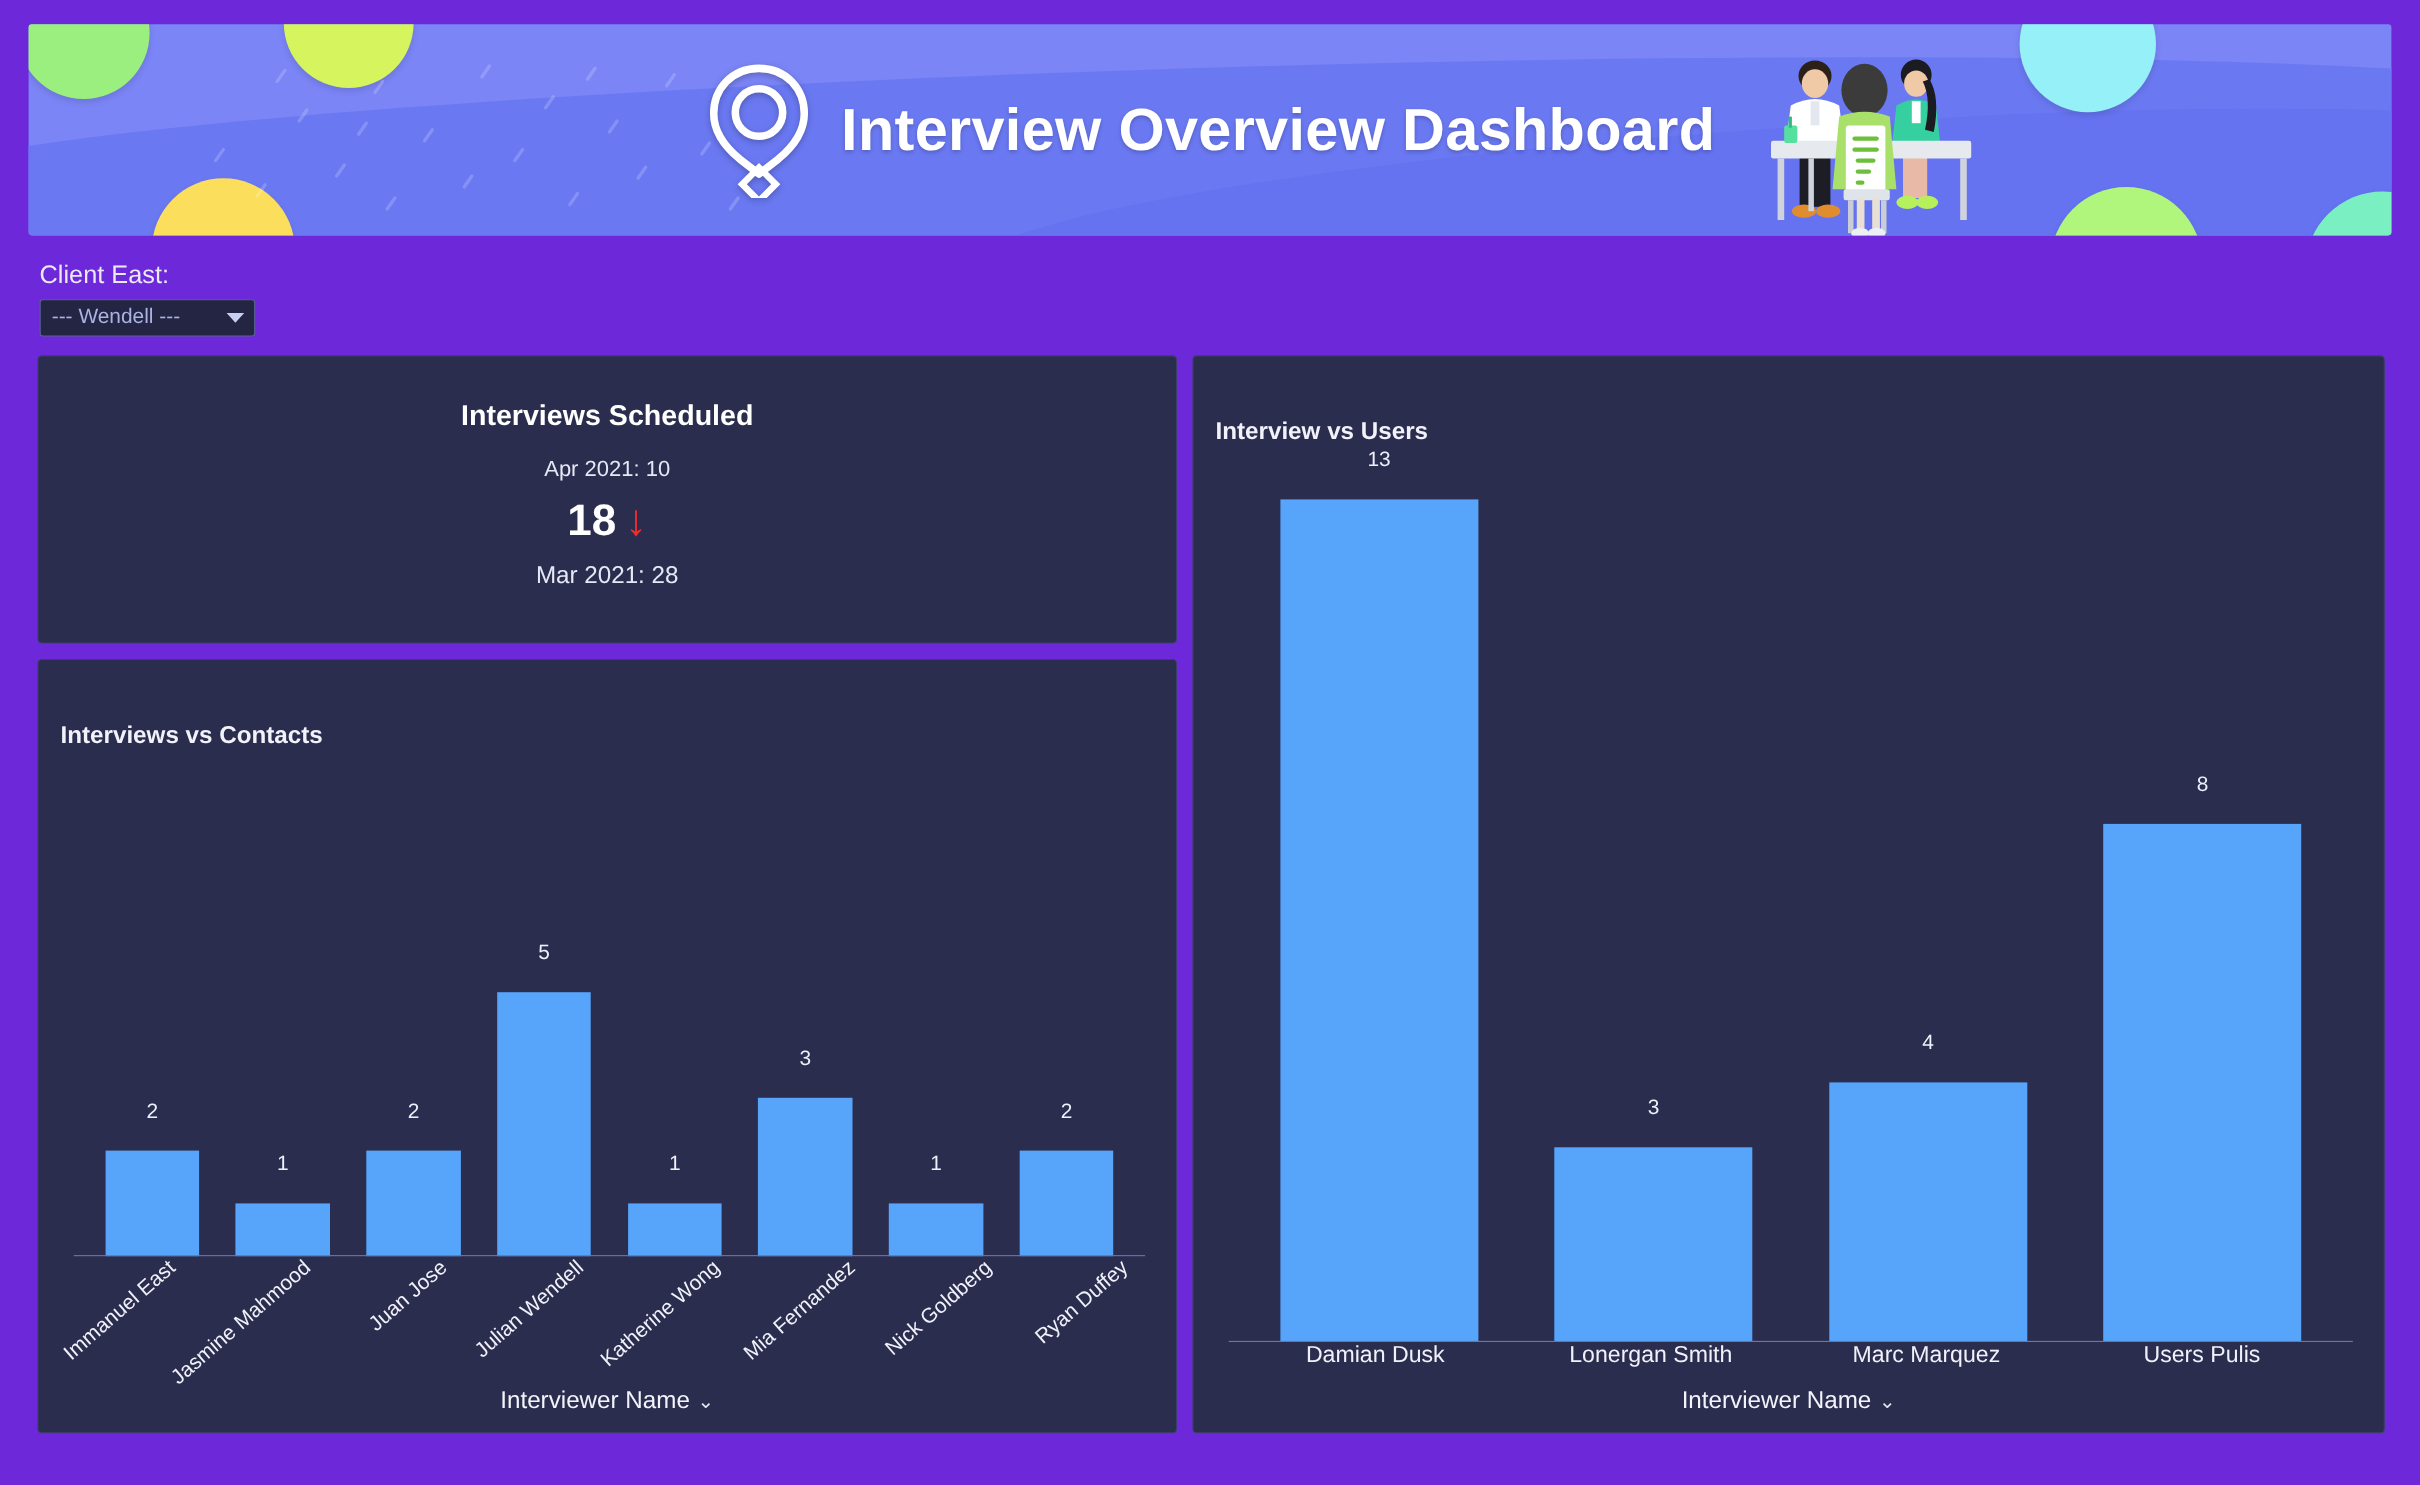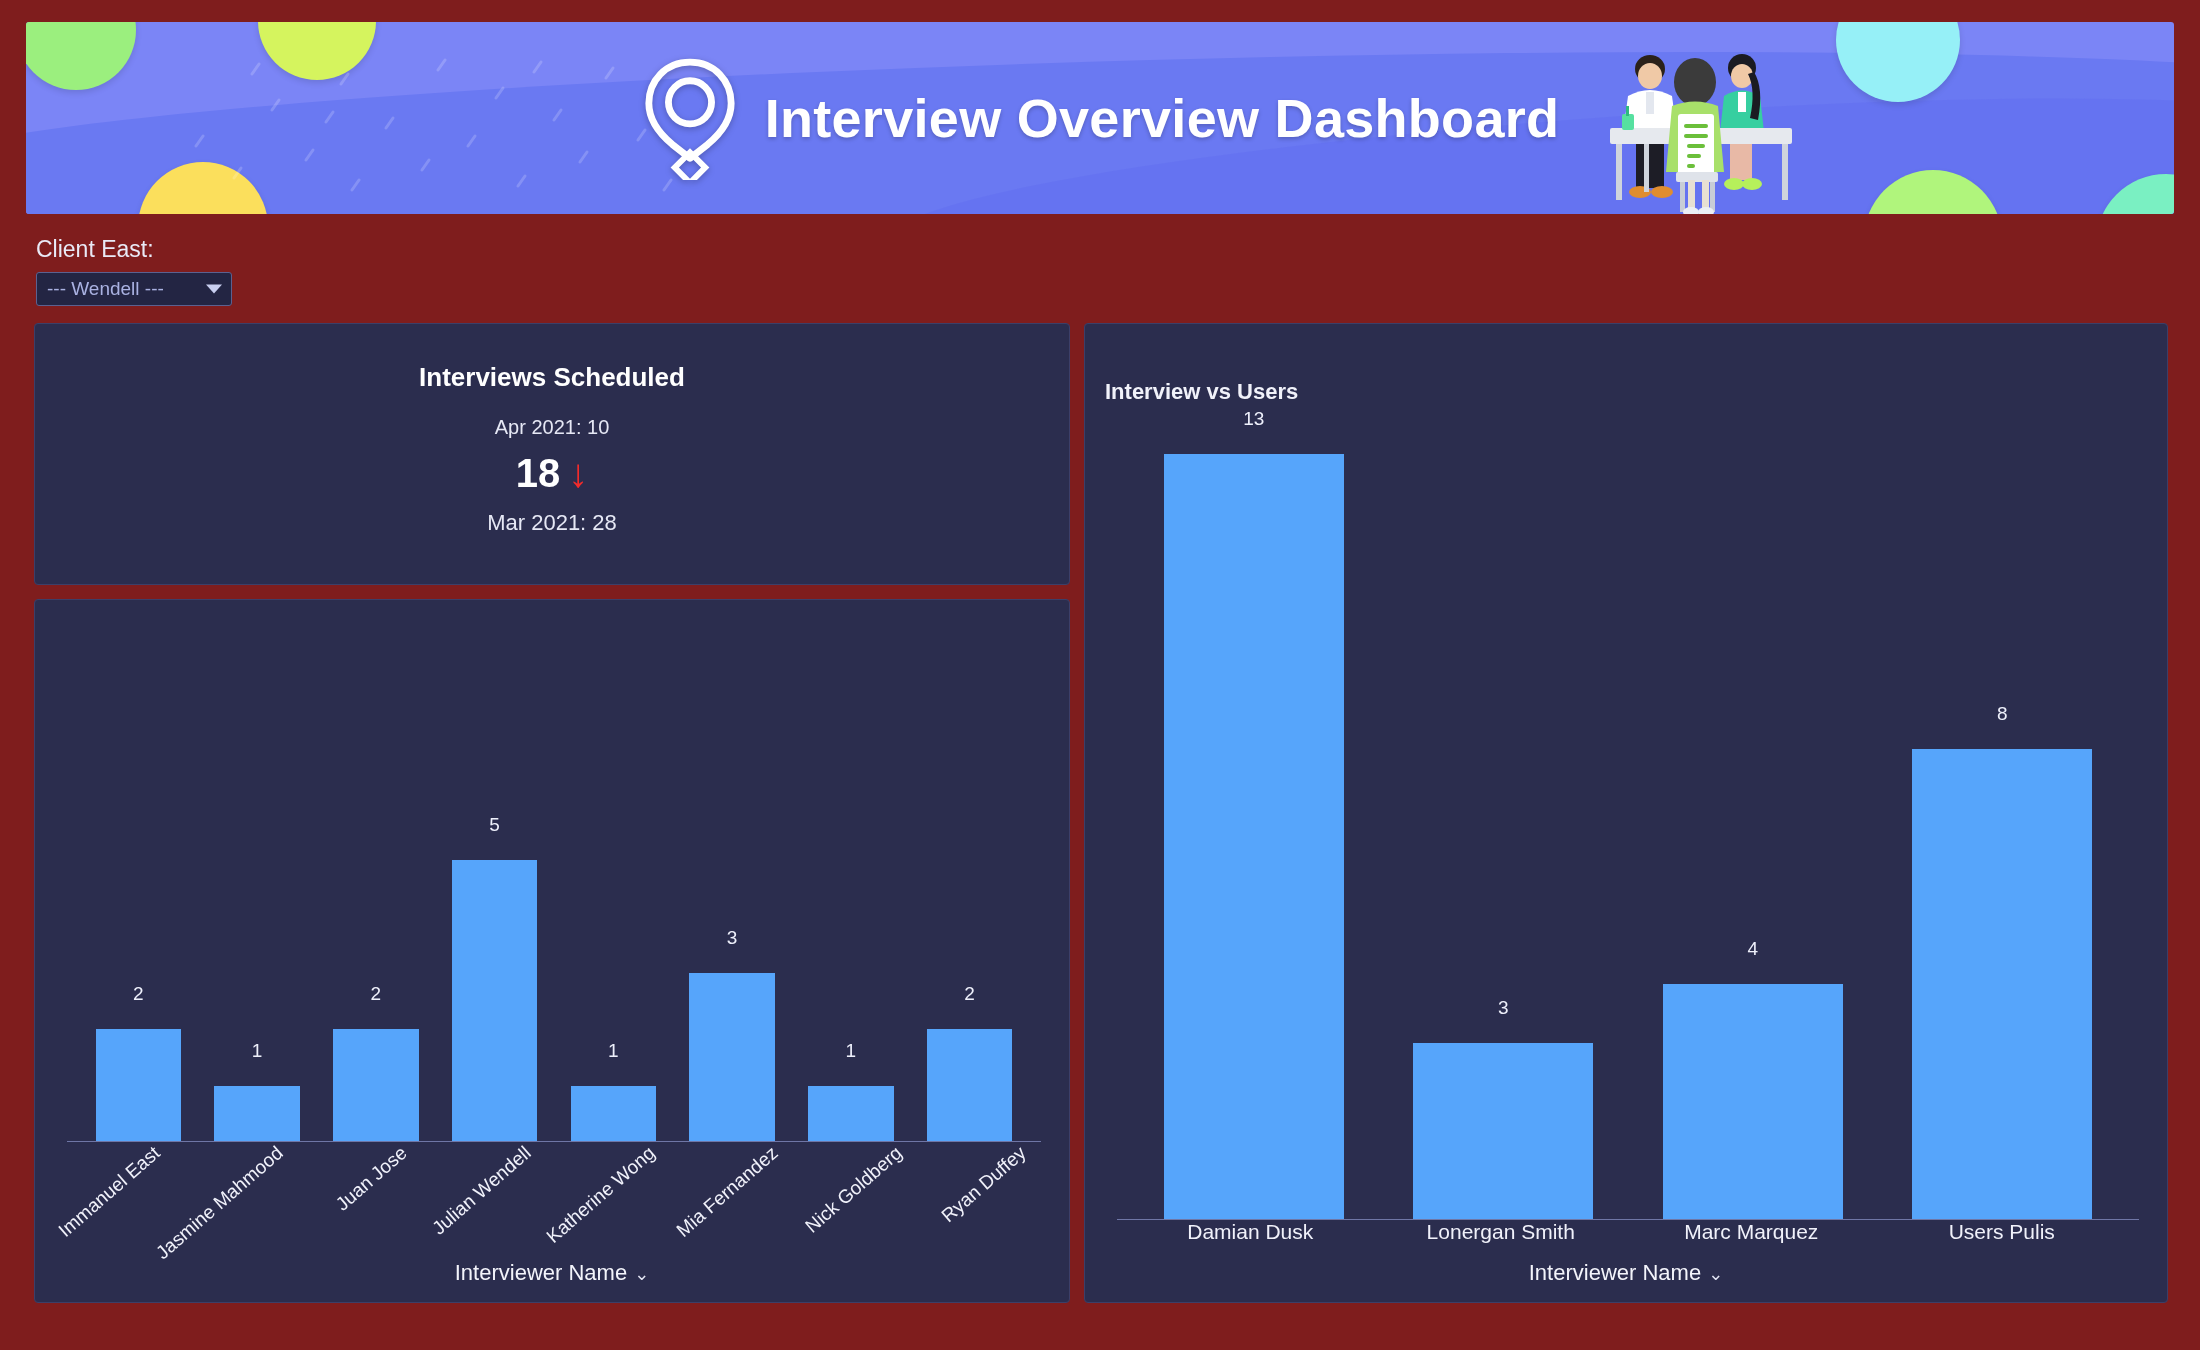--- a/index.html
+++ b/index.html
@@ -9,21 +9,21 @@
     height: 1350px;
     background: #15172b;
     font-family: "Liberation Sans", sans-serif;
     overflow: hidden;
   }
 
   .page {
     position: relative;
     width: 2200px;
     height: 1350px;
-    background: #7f1d1d;
+    background: #6d28d9;
     padding: 22px 26px 0 26px;
   }
 
   
   .banner {
     position: relative;
     width: 2148px;
     height: 192px;
     border-radius: 3px;
     overflow: hidden;
@@ -339,20 +339,21 @@
         <div class="kpi-title">Interviews Scheduled</div>
         <div class="kpi-sub">Apr 2021: 10</div>
         <div class="kpi-main-row">
           <span class="kpi-value">18</span>
           <span class="kpi-arrow">↓</span>
         </div>
         <div class="kpi-sub2">Mar 2021: 28</div>
       </div>
 
       <div class="panel chart-panel">
+        <div class="panel-title">Interviews vs Contacts</div>
         <div class="plot-area">
           <div class="bars" id="bars-0">
               <div class="bar-slot">
                 <div class="bar-label">2</div>
                 <div class="bar" style="height: 20.8%; background: rgb(86, 165, 251);"></div>
               </div>
               <div class="bar-slot">
                 <div class="bar-label">1</div>
                 <div class="bar" style="height: 10.4%; background: rgb(86, 165, 251);"></div>
               </div>

